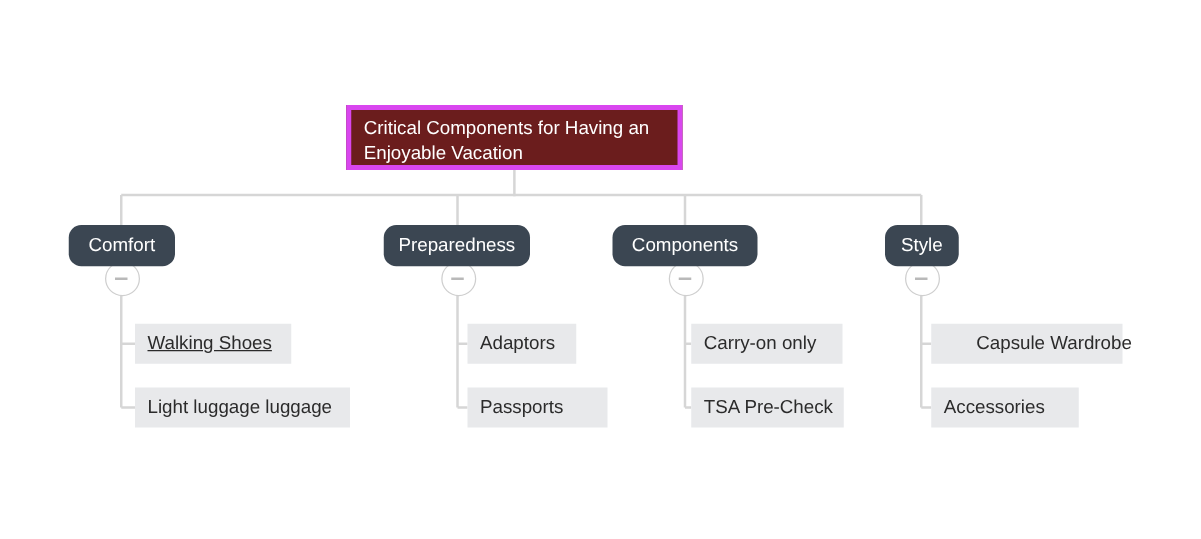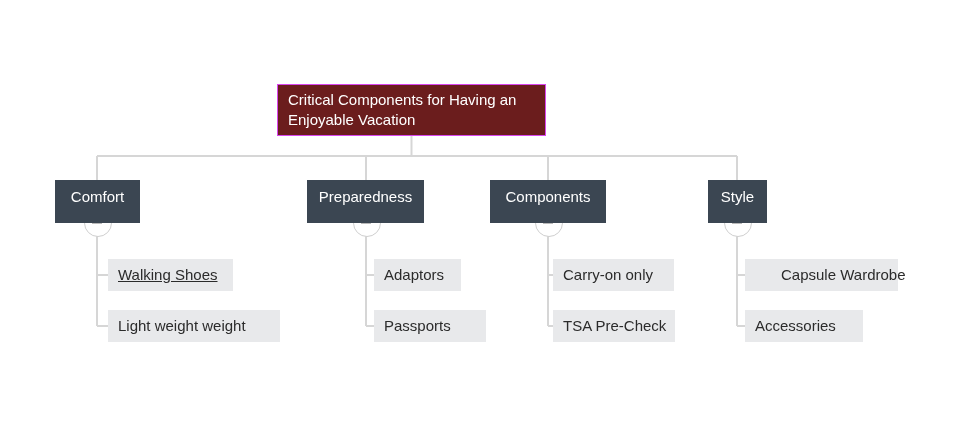--- a/index.html
+++ b/index.html
@@ -15,35 +15,36 @@
     position: absolute;
     left: 0; top: 0;
     width: 961px; height: 431px;
     z-index: 0;
   }
   .node { position: absolute; box-sizing: border-box; }
   .root-node {
     left: 277px; top: 84px;
     width: 269px; height: 52px;
     background: #6b1d1d;
-    border: 1px solid #d946ef;
+    border: 4px solid #d946ef;
     color: #ffffff;
     font-size: 15px;
     line-height: 20px;
     padding: 5px 10px;
     z-index: 2;
   }
   .branch-node {
-    top: 180px; height: 43px;
+    top: 180px; height: 33px;
     background: #3b4652;
     color: #ffffff;
     font-size: 15px;
     line-height: 33px;
     text-align: center;
     z-index: 2;
+    border-radius: 10px;
   }
   .branch-comfort      { left: 55px;  width: 85px;  }
   .branch-preparedness { left: 307px; width: 117px; }
   .branch-convenience  { left: 490px; width: 116px; }
   .branch-style        { left: 708px; width: 59px;  }
   .leaf-node {
     height: 32px;
     background: #e8e9eb;
     color: #2b2b2b;
     font-size: 15px;
@@ -120,21 +121,21 @@
   </div>
 
   <div class="node root-node">Critical Components for Having an Enjoyable Vacation</div>
 
   <div class="node branch-node branch-comfort">Comfort</div>
   <div class="node branch-node branch-preparedness">Preparedness</div>
   <div class="node branch-node branch-convenience">Components</div>
   <div class="node branch-node branch-style">Style</div>
 
   <div class="node leaf-node" style="left:108px; top:259px; width:125px;text-decoration:underline;">Walking Shoes</div>
-  <div class="node leaf-node" style="left:108px; top:310px; width:172px;">Light weight weight</div>
+  <div class="node leaf-node" style="left:108px; top:310px; width:172px;">Light luggage luggage</div>
 
   <div class="node leaf-node" style="left:374px; top:259px; width:87px;">Adaptors</div>
   <div class="node leaf-node" style="left:374px; top:310px; width:112px;">Passports</div>
 
   <div class="node leaf-node" style="left:553px; top:259px; width:121px;">Carry-on only</div>
   <div class="node leaf-node" style="left:553px; top:310px; width:122px;">TSA Pre-Check</div>
 
   <div class="node leaf-node" style="left:745px; top:259px; width:153px;padding-left:36px;">Capsule Wardrobe</div>
   <div class="node leaf-node" style="left:745px; top:310px; width:118px;">Accessories</div>
 

